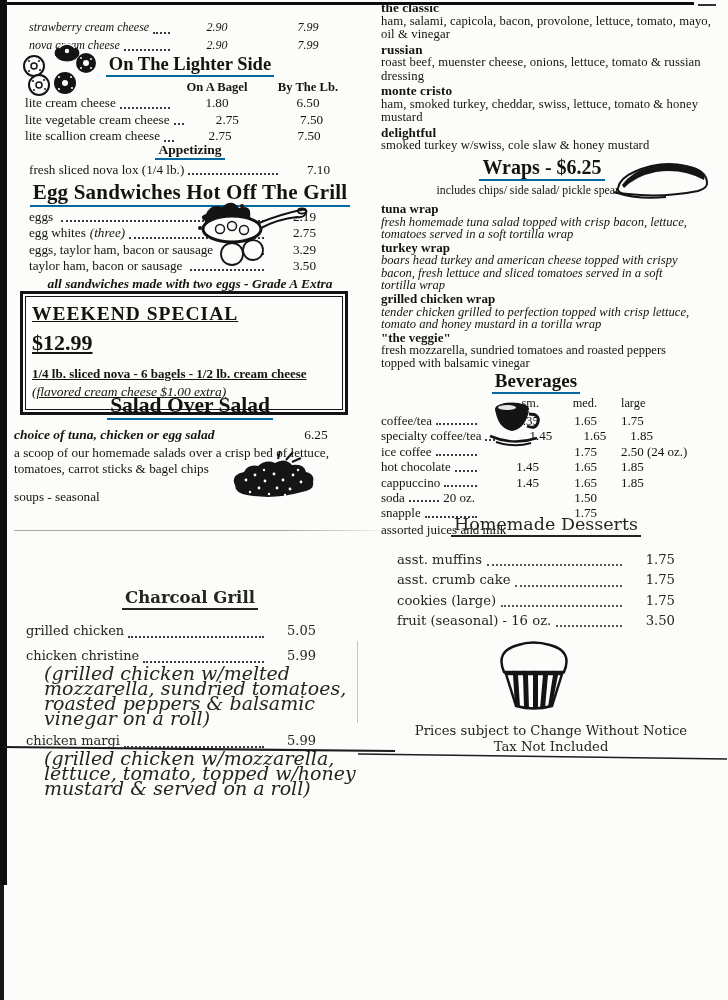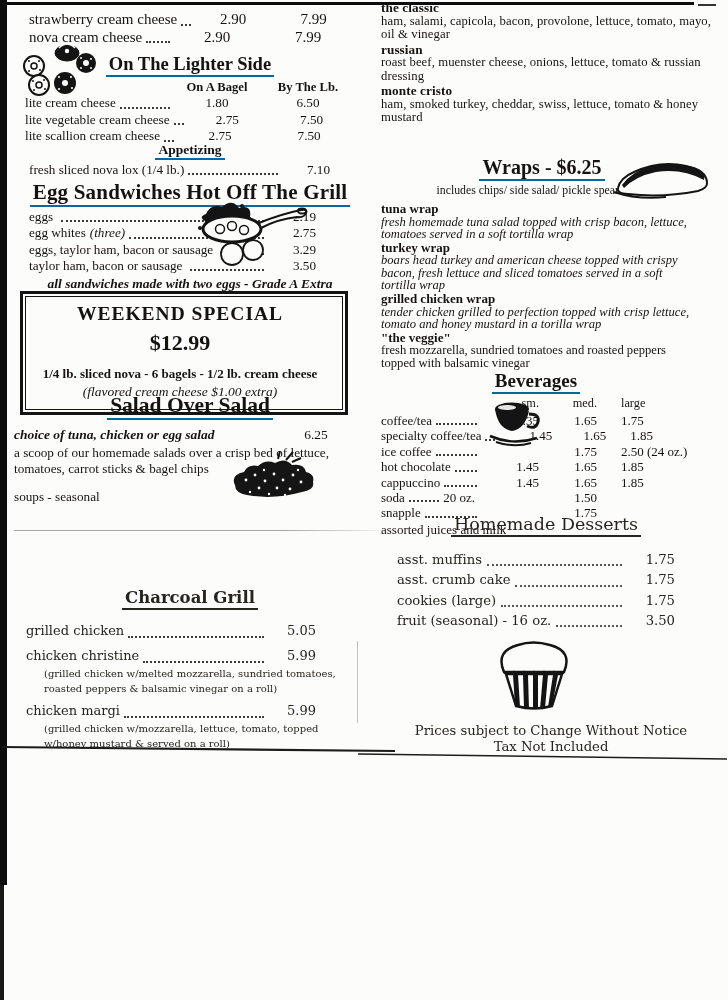--- a/index.html
+++ b/index.html
@@ -18,57 +18,57 @@
   .row{display:flex;align-items:flex-end;}
   .leader{flex:1;border-bottom:2px dotted #3b3b3b;margin:0 4px 3px 4px;min-width:10px;}
   .leader2{flex:1;border-bottom:2px dotted #565450;margin:0 5px 4px 5px;min-width:10px;}
   .nowrap{white-space:nowrap;}
   .ca{width:86px;text-align:center;}
   .cb{width:96px;text-align:center;}
   .u{border-bottom:2px solid #0369a1;padding:0 3px 1px 3px;}
   .center{text-align:center;}
   
   .colL{left:14px;width:352px;}
-  .sec-cc{top:11px;font-size:15px;}
+  .sec-cc{top:19px;font-size:12px;font-style:italic;}
   .sec-cc .row{line-height:17.5px;padding-left:15px;padding-right:10px;}
   .sec-light{top:40px;font-size:13.2px;}
   .sec-light .title{margin-top:14px;font-size:18.5px;font-weight:bold;}
   .sec-light .hdr{display:flex;margin-top:5px;padding-right:10px;font-weight:bold;font-size:12.6px;}
   .sec-light .hdr .sp{flex:1;}
   .sec-light .row{line-height:16.5px;padding-left:11px;padding-right:10px;}
   .sec-app{top:142px;font-size:13.2px;}
   .sec-app .title{font-size:13.5px;font-weight:bold;}
   .sec-app .row{margin-top:3px;line-height:17px;padding-left:15px;padding-right:36px;}
   .cp{width:48px;text-align:right;}
   .sec-egg{top:180px;font-size:13.2px;}
   .sec-egg .title{font-size:21px;font-weight:bold;letter-spacing:.2px;}
   .sec-egg .rows{margin-top:4px;}
   .sec-egg .row{line-height:16.3px;padding-left:15px;padding-right:50px;}
   .sec-egg .qual{font-style:italic;margin-left:4px;}
   .sec-egg .note{margin-top:2px;font-weight:bold;font-style:italic;font-size:13.5px;}
   .box-special{left:20px;top:291px;width:322px;border:3px solid #141414;}
-  .box-special .inner{border:1px solid #141414;margin:2px;text-align:center;padding:6px 14px 9px 6px;}
+  .box-special .inner{border:1px solid #141414;margin:2px;text-align:left;padding:6px 14px 9px 6px;text-decoration:underline;}
   .box-special .t1{font-size:19.5px;font-weight:bold;letter-spacing:1px;}
   .box-special .t2{font-size:22px;font-weight:bold;line-height:36px;}
   .box-special .t3{font-size:13px;font-weight:bold;margin-top:5px;}
   .box-special .t4{font-size:13.5px;font-style:italic;margin-top:2px;}
   .sec-salad{top:393px;font-size:13.2px;}
   .sec-salad .title{font-size:21.5px;font-weight:bold;}
   .sec-salad .item{display:flex;margin-top:9px;padding-right:24px;font-weight:bold;font-style:italic;font-size:13.5px;}
   .sec-salad .item .sp{flex:1;}
   .sec-salad .item .pr{width:52px;text-align:center;font-style:normal;font-weight:normal;}
   .sec-salad .desc{margin-top:2px;line-height:15.5px;width:336px;}
   .sec-salad .soups{margin-top:13px;}
   .sec-grill{top:588px;font-family:"DejaVu Serif",serif;color:#26241f;font-size:13px;}
   .sec-grill .title{font-size:16.5px;font-weight:bold;border-color:#26241f;}
   .sec-grill .rows{margin-top:14px;}
   .sec-grill .row{line-height:20px;padding-left:12px;padding-right:50px;}
   .sec-grill .item{margin-top:5px;}
   .sec-grill .item:first-child{margin-top:0;}
-  .sec-grill .desc{font-size:10px;line-height:15px;padding-left:30px;padding-right:2px;}
+  .sec-grill .desc{font-style:italic;font-size:19px;line-height:15px;padding-left:30px;padding-right:2px;}
   .sec-grill .desc:empty{display:none;}
   
   .colR{left:381px;width:340px;}
   .sec-cold{top:0px;font-size:12.7px;letter-spacing:.1px;}
   .sec-cold .nm{font-weight:bold;font-size:13.2px;line-height:13.5px;padding-top:1px;}
   .sec-cold .ds{line-height:13.5px;width:346px;}
   .sec-wraps{top:156px;}
   .sec-wraps .title-wrap{width:250px;margin-left:36px;text-align:center;}
   .sec-wraps .title{font-size:20px;font-weight:bold;}
   .sec-wraps .subtitle{width:290px;margin-left:4px;text-align:center;font-size:11.8px;margin-top:4px;}
@@ -323,20 +323,24 @@
         <div class="ds">ham, salami, capicola, bacon, provolone, lettuce, tomato, mayo, oil &amp; vinegar</div>
       </div>
         <div>
         <div class="nm">russian</div>
         <div class="ds">roast beef, muenster cheese, onions, lettuce, tomato &amp; russian dressing</div>
       </div>
         <div>
         <div class="nm">monte cristo</div>
         <div class="ds">ham, smoked turkey, cheddar, swiss, lettuce, tomato &amp; honey mustard</div>
       </div>
+        <div>
+        <div class="nm">delightful</div>
+        <div class="ds">smoked turkey w/swiss, cole slaw &amp; honey mustard</div>
+      </div>
       </div>
   </section>
 
   <section class="abs colR sec-wraps">
     <div class="title-wrap"><span class="u title">Wraps - $6.25</span></div>
     <div class="subtitle">includes chips/ side salad/ pickle spears</div>
     <div class="rows">
         <div>
         <div class="nm">tuna wrap</div>
         <div class="ds">fresh homemade tuna salad topped with crisp bacon, lettuce, tomatoes served in a soft tortilla wrap</div>

